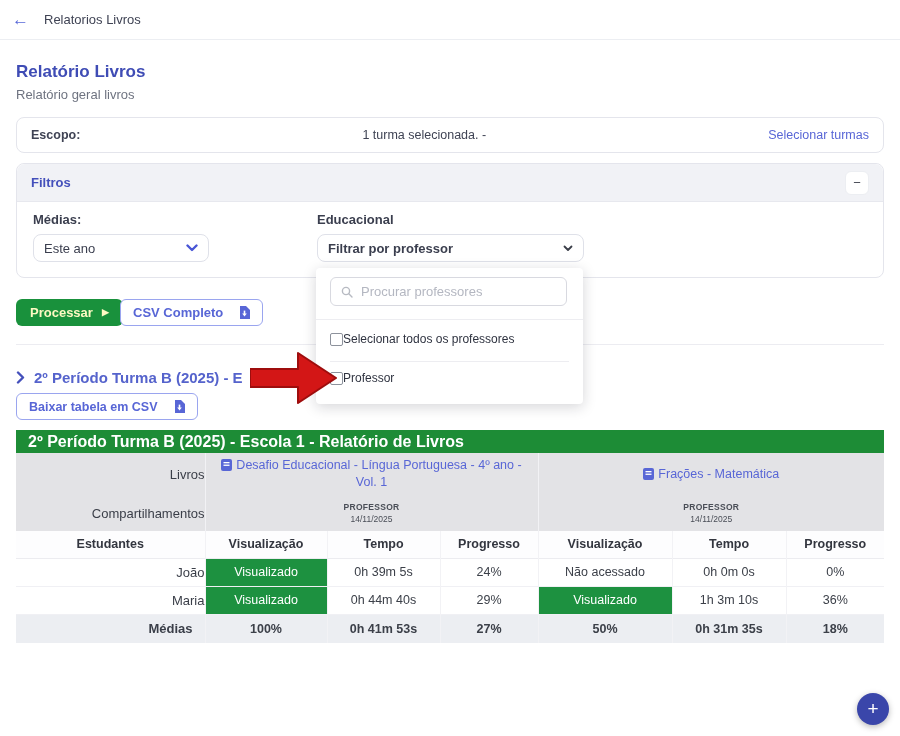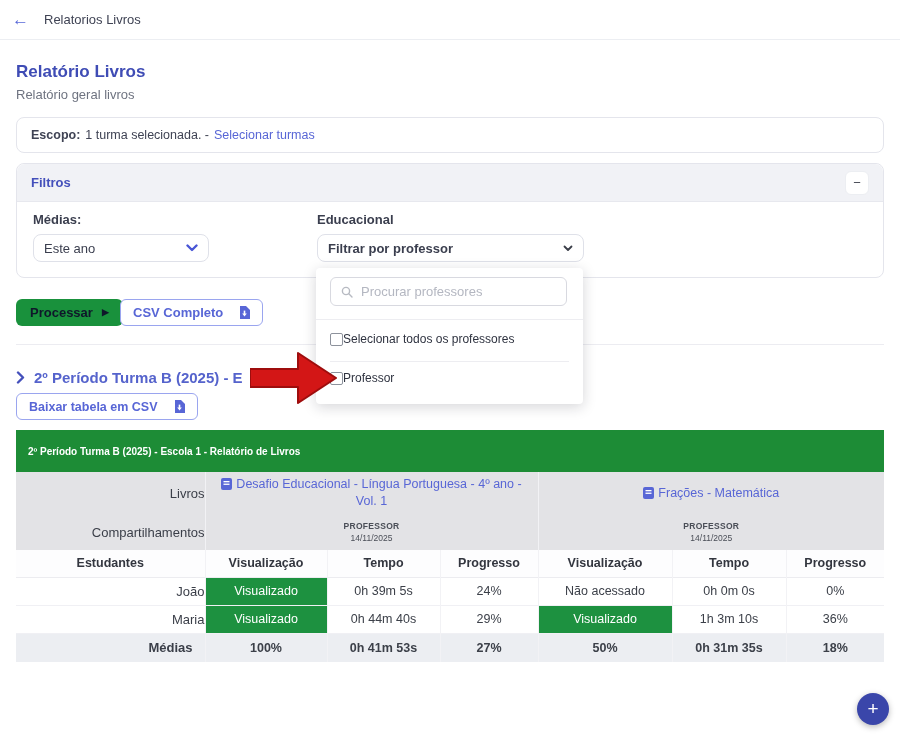--- a/index.html
+++ b/index.html
@@ -15,21 +15,21 @@
   .topbar-title { font-size:13px; color:#3f4354; font-weight:500; }
 
   
   .page-head { position:absolute; left:16px; top:62px; }
   .page-head h1 { font-size:17px; font-weight:700; color:#3f4cb5; }
   .page-head p { font-size:13px; color:#6e7380; margin-top:5px; }
 
   
   .scope-card { position:absolute; left:16px; right:16px; top:117px; height:36px;
     border:1px solid #e4e5ec; border-radius:8px; display:flex; align-items:center;
-    padding:0 14px; font-size:12.5px; color:#3f4354; gap:5px; background:#fff; }
+    padding:0 14px; font-size:12.5px; color:#3f4354; gap:5px; background:#fff;justify-content:space-between; }
   .scope-card b { font-weight:700; }
   .scope-card a { color:#5866d6; text-decoration:none; cursor:pointer; }
 
   
   .filters-card { position:absolute; left:16px; right:16px; top:163px; height:115px;
     border:1px solid #e4e5ec; border-radius:8px; background:#fff; }
   .filters-head { height:38px; background:#f1f2f6; border-bottom:1px solid #e7e8ee;
     border-radius:8px 8px 0 0; display:flex; align-items:center; justify-content:space-between; padding:0 14px; }
   .filters-title { color:#4450bb; font-weight:700; font-size:13px; }
   .collapse-btn { width:24px; height:24px; background:#fff; border:1px solid #eceef2; border-radius:6px;
@@ -48,39 +48,39 @@
   .dd-div1 { position:absolute; left:0; right:0; top:51px; border-top:1px solid #ededf1; }
   .dd-div2 { position:absolute; left:14px; right:14px; top:93px; border-top:1px solid #ededf1; }
   .dd-row { position:absolute; left:14px; display:flex; align-items:center; font-size:12px;
     color:#2f3340; cursor:pointer; }
   .dd-row input { appearance:none; -webkit-appearance:none; width:13px; height:13px;
     border:1.5px solid #8d929c; border-radius:2px; background:#fff; cursor:pointer; flex:none; }
   .dd-row.r1 { top:64px; }
   .dd-row.r2 { top:103px; }
 
   
-  .btn-process { position:absolute; left:16px; top:299px; height:27px; background:#19913c; color:#0f172a;
+  .btn-process { position:absolute; left:16px; top:299px; height:27px; background:#19913c; color:#fef9c3;
     border:none; border-radius:6px; font-size:13px; font-weight:600; padding:0 14px;
     display:flex; align-items:center; gap:9px; cursor:pointer; font-family:inherit; }
   .btn-process .play { font-size:9px; line-height:1; }
   .btn-outline { height:27px; border:1px solid #9aa5ef; color:#5866d6; border-radius:6px; background:#fff;
     font-size:13px; font-weight:600; padding:0 12px; display:flex; align-items:center; gap:16px;
     cursor:pointer; font-family:inherit; }
   .btn-csv { position:absolute; left:120px; top:299px; }
   .btn-download { position:absolute; left:16px; top:393px; font-size:12.5px; }
 
   .page-hr { position:absolute; left:16px; right:16px; top:344px; border-top:1px solid #ececf1; }
 
   
   .section-head { position:absolute; left:16px; top:369px; display:flex; align-items:center; gap:9px;
     color:#5563cc; font-weight:600; font-size:15px; cursor:pointer; z-index:1; }
 
   
   .report { position:absolute; left:16px; top:430px; width:868px; }
-  .table-title { height:42px; background:#1d8c36; color:#fff; font-size:10px; font-weight:700;
+  .table-title { height:23px; background:#1d8c36; color:#fff; font-size:16px; font-weight:700;
     display:flex; align-items:center; padding:0 12px; }
   table { width:868px; border-collapse:collapse; table-layout:fixed; font-size:12.5px; color:#3c4049; }
   td, th { border-right:1px solid #f2f2f5; text-align:center; vertical-align:middle; }
   td:last-child, th:last-child { border-right:none; }
   tr.books td, tr.shares td { background:#e3e3e6; }
   tr.books { height:42px; }
   tr.shares { height:36px; }
   td.rowlabel { text-align:right; padding-left:12px; font-size:13px; color:#3a3e48; }
   .book-link { color:#5866d6; text-decoration:none; cursor:pointer; line-height:1.35; display:inline-block;
     padding:3px 14px; }

